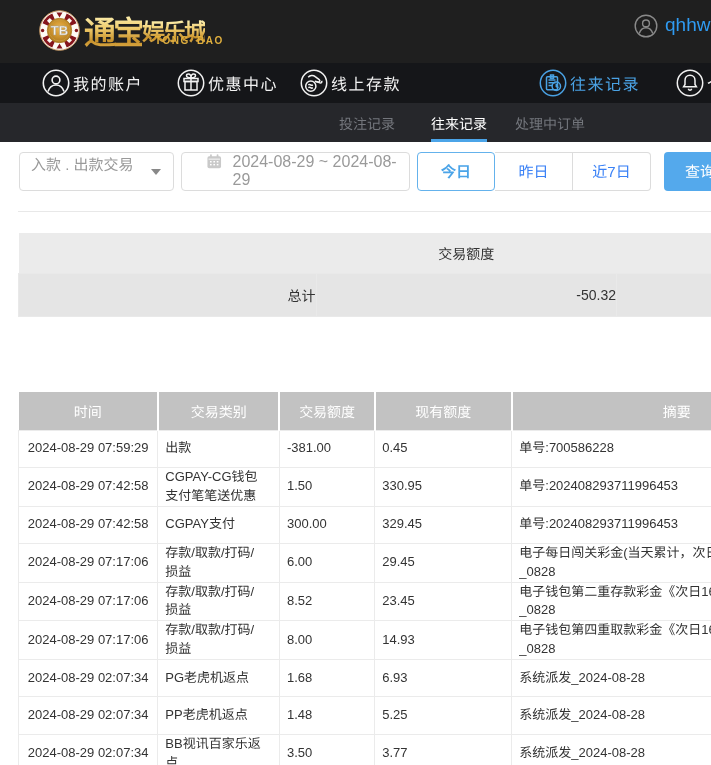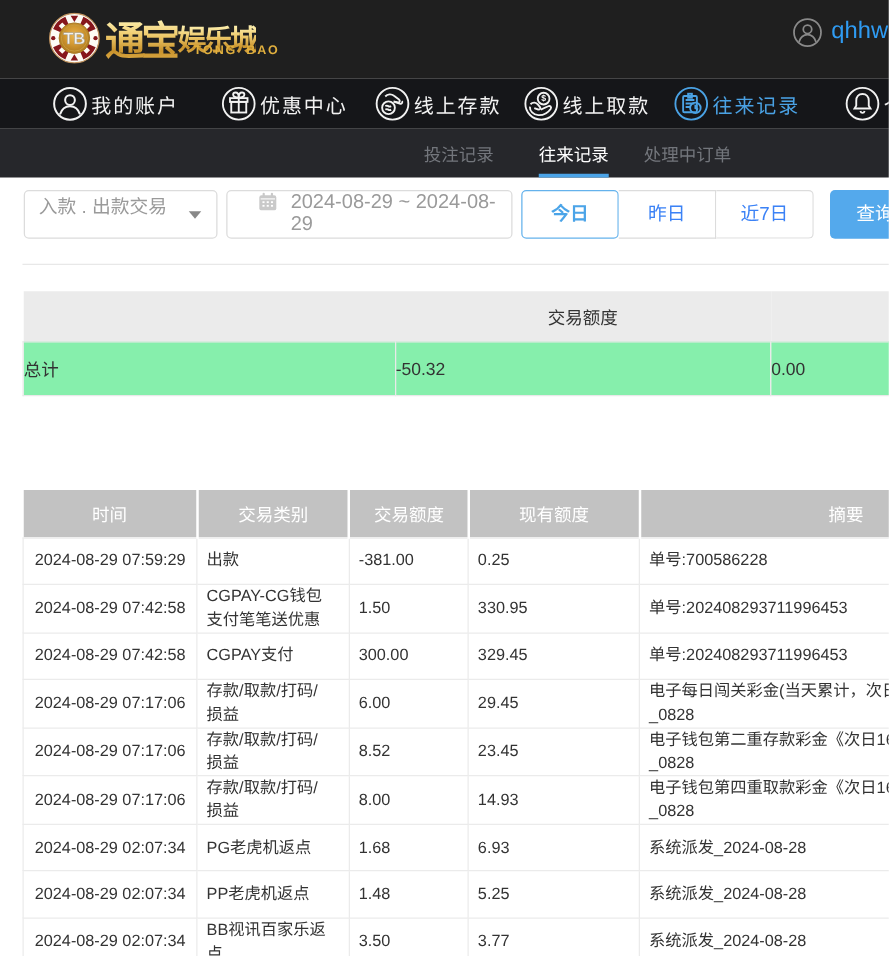--- a/index.html
+++ b/index.html
@@ -51,21 +51,21 @@
 .btng .b:last-child { border-radius:0 4px 4px 0; }
 .btng .b.on { border:1px solid #64b2ec; color:#4ba4e8; border-radius:4px;font-weight:bold; }
 .qbtn { position:absolute; left:664px; top:152px; width:72px; height:39px; background:#54a9ec;
   border-radius:4px; color:#fff; font-size:15px; text-align:center; line-height:39px; }
 .divider { position:absolute; left:18px; top:211px; width:824px; height:1px; background:#e8e8e8; }
 
 
 .sumtab { position:absolute; left:18px; top:233px; width:822px; border-collapse:collapse;
   font-size:14px; color:#333; table-layout:fixed; }
 .sumtab th { background:#ebebeb; height:40px; font-weight:normal; text-align:center; }
-.sumtab td { border:1px solid #e9e9e9; height:43px; text-align:left; background:#86efac; }
+.sumtab td { border:1px solid #e9e9e9; height:43px; text-align:right; background:#e5e5e5; }
 
 
 .maintab { position:absolute; left:18px; top:392px; width:822px; border-collapse:collapse;
   font-size:13px; color:#333; table-layout:fixed; }
 .maintab th { background:#c2c2c2; color:#fff; height:38px; font-weight:normal; font-size:14px;
   border-right:2px solid #fff; text-align:center; }
 .maintab th:last-child { border-right:none; }
 .maintab td { border:1px solid #ebebeb; background:#fff; padding:0 7px; line-height:18.8px; }
 .maintab tr { height:37.5px; }
 .c1 { text-align:center; }
@@ -148,30 +148,20 @@
     <div class="nav-item" style="left:300px;">
       <svg width="28" height="28" viewBox="0 0 28 28" fill="none" stroke="#f2f2f2" stroke-width="1.5">
         <circle cx="14" cy="14" r="12.7"></circle>
         <circle cx="10.8" cy="17.2" r="5.1"></circle>
         <path d="M8.3 15.9 C9 15.4 9.9 15.4 10.6 15.9 C11.3 16.4 12.2 16.4 12.9 15.9 M8.3 18.7 C9 18.2 9.9 18.2 10.6 18.7 C11.3 19.2 12.2 19.2 12.9 18.7"></path>
         <path d="M8.2 8.2 C10 6.2 13.2 6 15.2 7.6 L19.2 10.6 C20.4 11.5 19.7 13.2 18.2 12.9 L14.8 12.2"></path>
         <path d="M15.5 12.4 L19.8 13.9 C21.4 14.4 22.3 13 21.6 11.9"></path>
       </svg>
       <span>线上存款</span>
     </div>
-    <div class="nav-item" style="left:419px;">
-      <svg width="28" height="28" viewBox="0 0 28 28" fill="none" stroke="#f2f2f2" stroke-width="1.5">
-        <circle cx="14" cy="14" r="12.7"></circle>
-        <circle cx="15.9" cy="9.9" r="4.7"></circle>
-        <text x="15.9" y="12.2" font-size="7" font-weight="bold" fill="#f2f2f2" stroke="none" text-anchor="middle" font-family="Liberation Sans, sans-serif">$</text>
-        <path d="M5.4 14.4 C7.4 12.4 10 12.9 11.4 14.7 L13 16.7 C13.7 17.7 12.8 19 11.6 18.6 L8.4 17.5"></path>
-        <path d="M4.9 16.3 C4.7 19.9 7.6 22.9 11.6 23.1 C15.5 23.3 19.4 21.2 21.5 18.2 C22.5 16.6 21.1 15.2 19.5 16 L13.6 18.7"></path>
-      </svg>
-      <span>线上取款</span>
-    </div>
     <div class="nav-item active" style="left:539px;">
       <svg width="28" height="28" viewBox="0 0 28 28" fill="none" stroke="#4aa2e4" stroke-width="1.5">
         <circle cx="14" cy="14" r="12.7"></circle>
         <rect x="7.5" y="7.8" width="11" height="13" rx="1"></rect>
         <rect x="11.5" y="6" width="3" height="3.2"></rect>
         <path d="M9.5 11 L16.5 11 M9.5 13.8 L16.5 13.8 M9.5 16.6 L13 16.6"></path>
         <circle cx="17.3" cy="17.3" r="4.2"></circle>
         <path d="M17.3 14.8 L17.3 17.5 L19.5 18.6"></path>
       </svg>
       <span>往来记录</span>
@@ -254,21 +244,21 @@
           <th>时间</th>
           <th>交易类别</th>
           <th>交易额度</th>
           <th>现有额度</th>
           <th>摘要</th>
         </tr>
     <tr>
       <td class="c1">2024-08-29 07:59:29</td>
           <td class="c2">出款</td>
       <td class="c3">-381.00</td>
-          <td class="c4">0.25</td>
+          <td class="c4">0.45</td>
           <td class="c5">单号:700586228</td>
     </tr>
     <tr>
       <td class="c1">2024-08-29 07:42:58</td>
           <td class="c2">CGPAY-CG钱包支付笔笔送优惠</td>
       <td class="c3">1.50</td>
           <td class="c4">330.95</td>
           <td class="c5">单号:202408293711996453</td>
     </tr>
     <tr>

